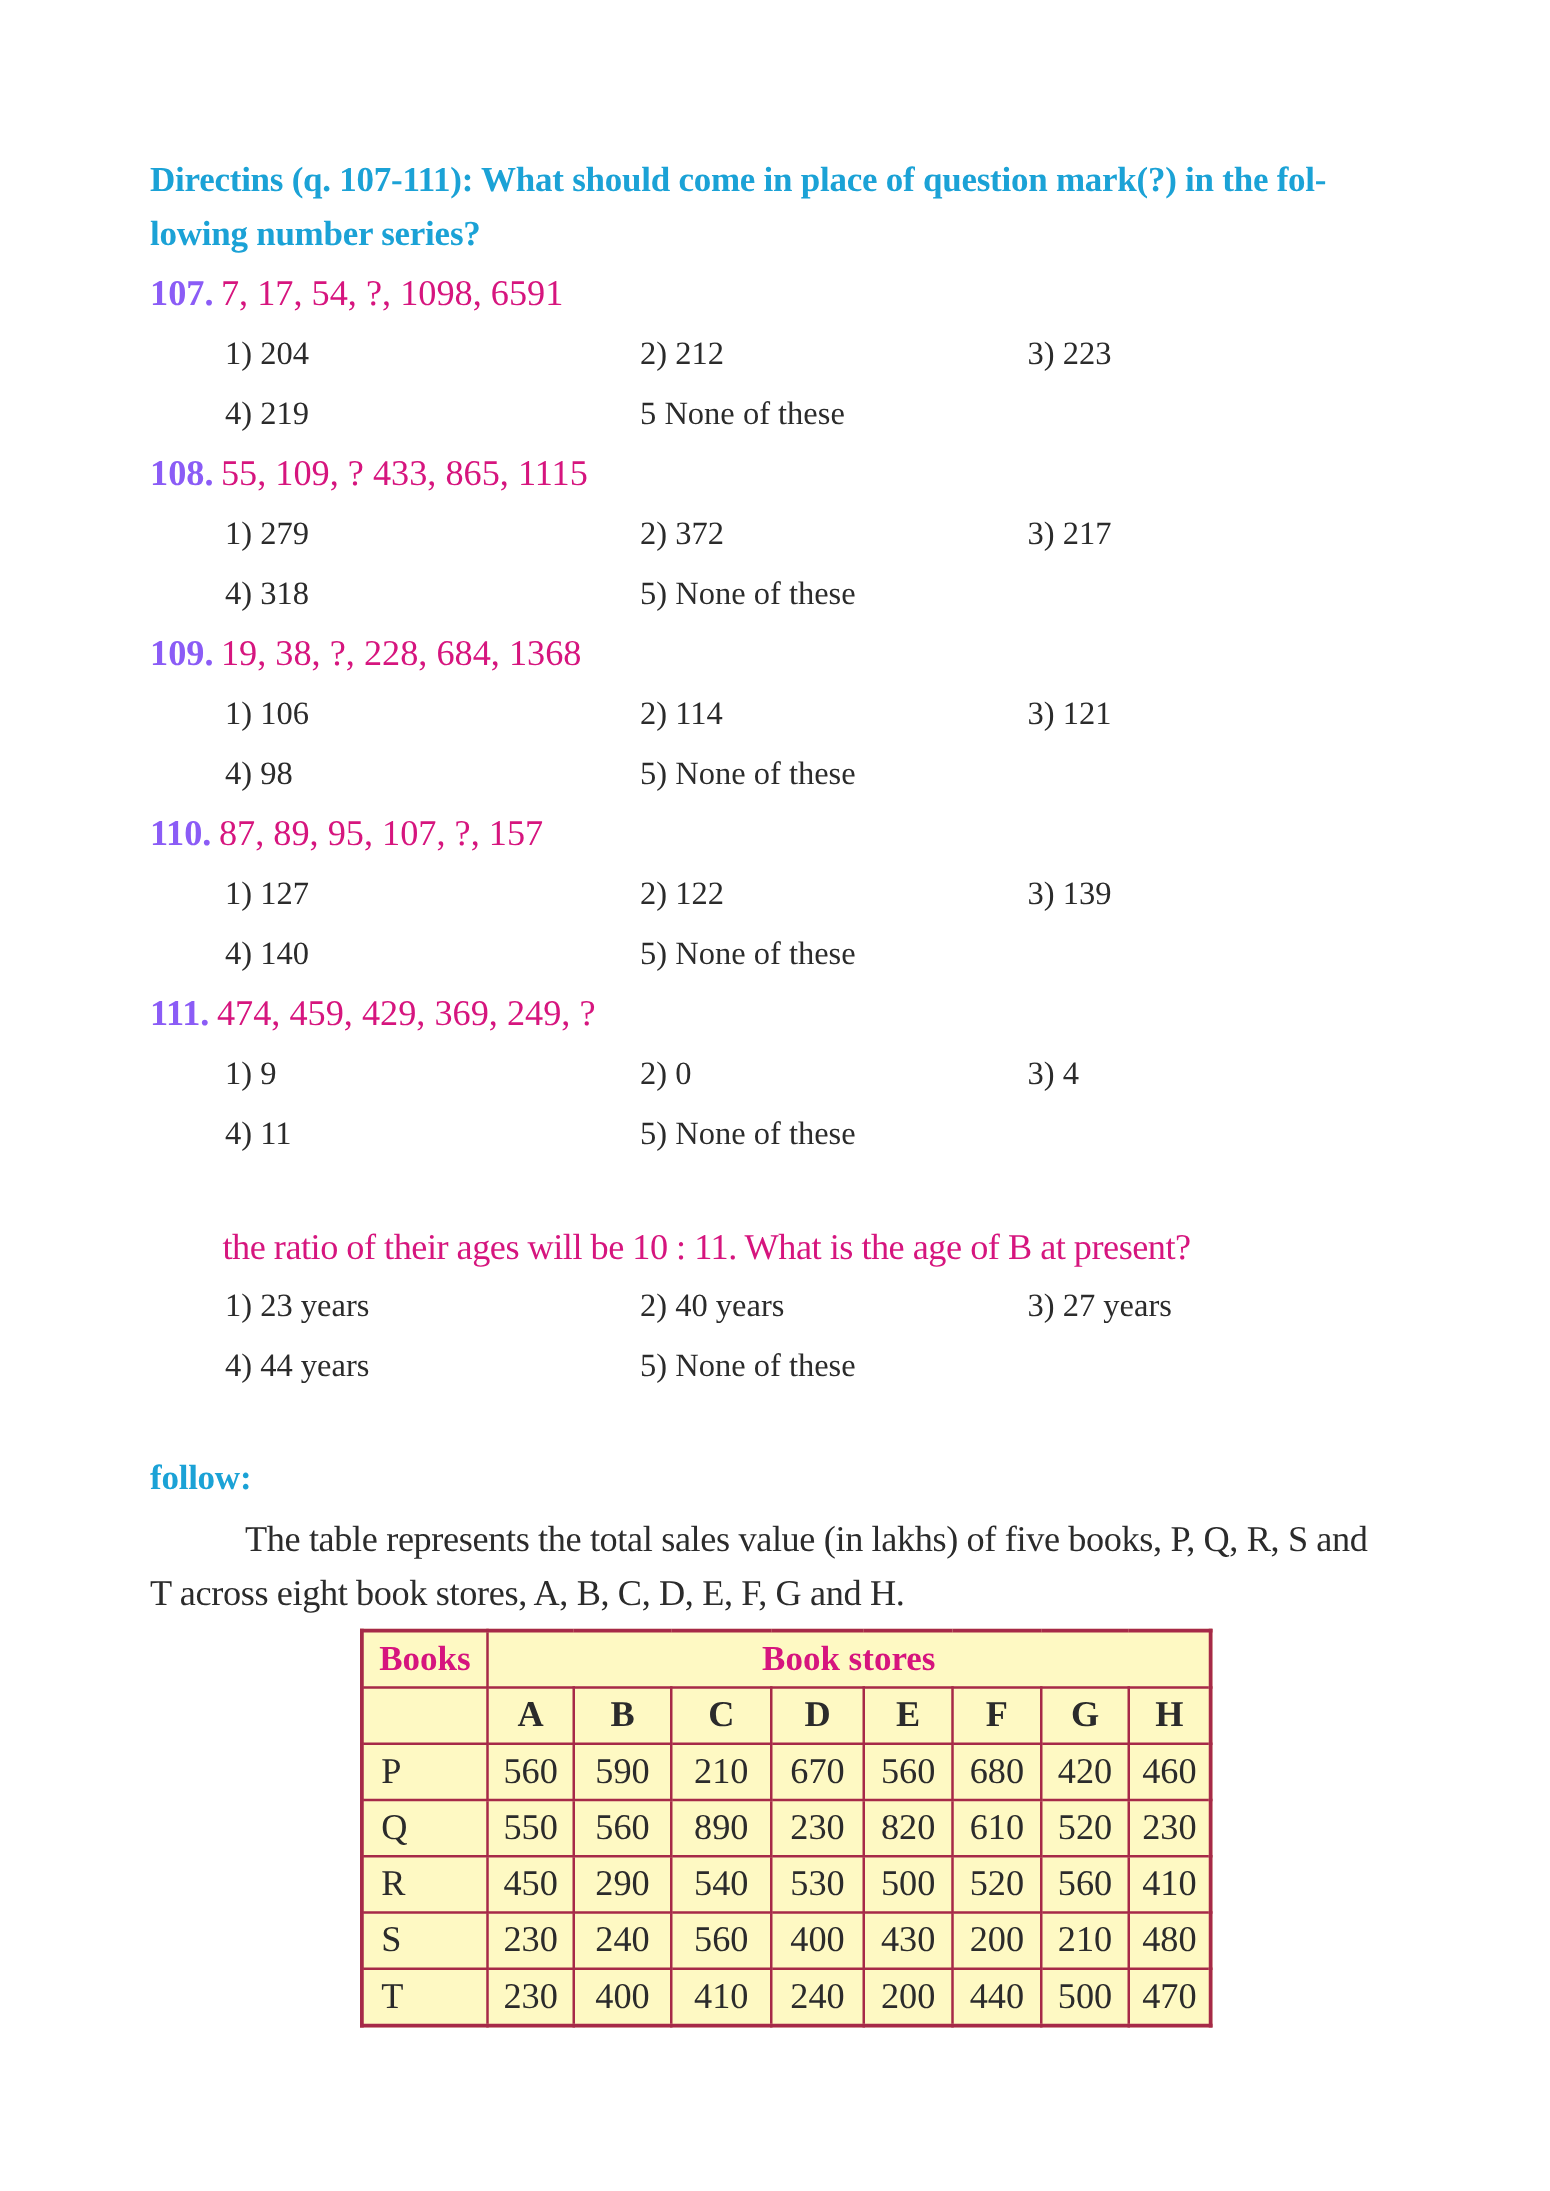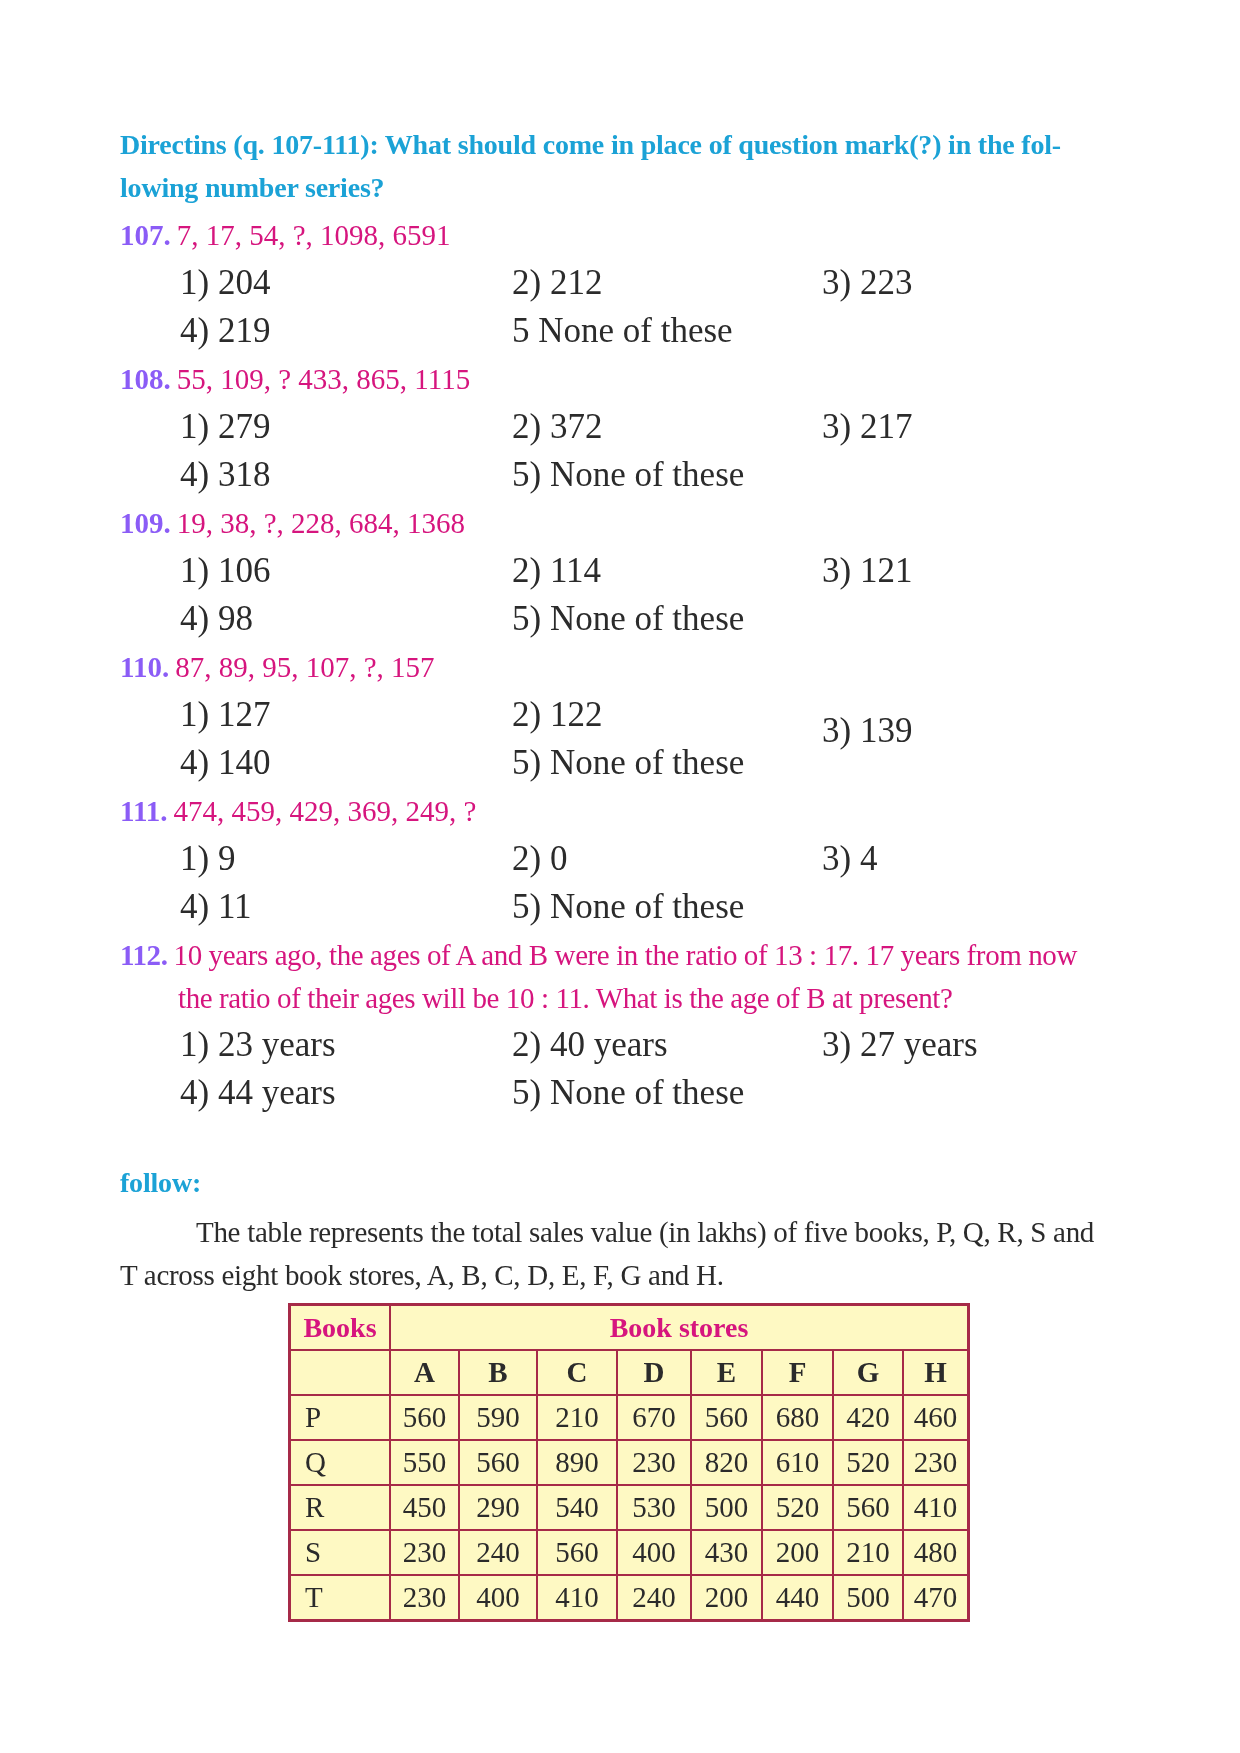--- a/index.html
+++ b/index.html
@@ -3,21 +3,21 @@
 <meta charset="utf-8">
 <style>
   html, body { margin: 0; padding: 0; background: #ffffff; }
   body { width: 1240px; height: 1753px; position: relative; overflow: hidden;
          font-family: "Liberation Serif", "DejaVu Serif", serif; color: #2b2b2b; }
   .page { position: absolute; left: 0; top: 0; width: 1240px; height: 1664px; }
   .line { position: absolute; left: 120px; white-space: nowrap; font-size: 29px; line-height: 36px; }
   .dir { color: #1ba2d6; font-weight: bold; font-size: 28px; letter-spacing: -0.2px; }
   .q { color: #d6157e; }
   .qnum { font-weight: bold; color: #8b5cf6; margin-right: 6px; }
-  .opt { position: absolute; white-space: nowrap; font-size: 35px; line-height: 36px; color: #2b2b2b; }
+  .opt { position: absolute; white-space: nowrap; font-size: 26px; line-height: 36px; color: #2b2b2b; }
   .o1 { left: 180px; } .o2 { left: 512px; } .o3 { left: 822px; }
   .para { color: #2b2b2b; font-size: 29px; }
   table.bt { position: absolute; left: 288px; top: 1303px; border-collapse: collapse;
              background: #fef9c3; font-size: 29px; color: #2b2b2b; }
   table.bt td { border: 2px solid #a62a48; height: 43px; padding: 0; text-align: center; }
   table.bt td.rowh { text-align: left; padding-left: 14px; }
   table.bt td.hdr { color: #d6157e; font-weight: bold; font-size: 28px; }
   table.bt td.col { font-weight: bold; }
   table.bt { border: 3px solid #a62a48; }
 </style>
@@ -54,36 +54,33 @@
   <div class="opt o2" style="top:553px;">2) 114</div>
   <div class="opt o3" style="top:553px;">3) 121</div>
   <div class="opt o1" style="top:601px;">4) 98</div>
   <div class="opt o2" style="top:601px;">5) None of these</div>
 
   <div class="line q" style="top:649px;">
     <span class="qnum">110.</span><span>87, 89, 95, 107, ?, 157</span>
   </div>
   <div class="opt o1" style="top:697px;">1) 127</div>
   <div class="opt o2" style="top:697px;">2) 122</div>
-  <div class="opt o3" style="top:697px;margin-top:16px;">3) 139</div>
+  <div class="opt o3" style="top:697px;">3) 139</div>
   <div class="opt o1" style="top:745px;">4) 140</div>
   <div class="opt o2" style="top:745px;">5) None of these</div>
 
   <div class="line q" style="top:793px;">
     <span class="qnum">111.</span><span>474, 459, 429, 369, 249, ?</span>
   </div>
   <div class="opt o1" style="top:841px;">1) 9</div>
   <div class="opt o2" style="top:841px;">2) 0</div>
   <div class="opt o3" style="top:841px;">3) 4</div>
   <div class="opt o1" style="top:889px;">4) 11</div>
   <div class="opt o2" style="top:889px;">5) None of these</div>
 
-  <div class="line q" style="top:937px; letter-spacing:-0.4px;">
-    <span class="qnum">112.</span><span>10 years ago, the ages of A and B were in the ratio of 13 : 17. 17 years from now</span>
-  </div>
   <div class="line q" style="top:980px; left:178px; letter-spacing:-0.4px;">the ratio of their ages will be 10 : 11. What is the age of B at present?</div>
   <div class="opt o1" style="top:1027px;">1) 23 years</div>
   <div class="opt o2" style="top:1027px;">2) 40 years</div>
   <div class="opt o3" style="top:1027px;">3) 27 years</div>
   <div class="opt o1" style="top:1075px;">4) 44 years</div>
   <div class="opt o2" style="top:1075px;">5) None of these</div>
 
   <div class="line dir" style="top:1165px;">follow:</div>
 
   <div class="line para" style="top:1214px; left:196px; letter-spacing:-0.3px;">The table represents the total sales value (in lakhs) of five books, P, Q, R, S and</div>

